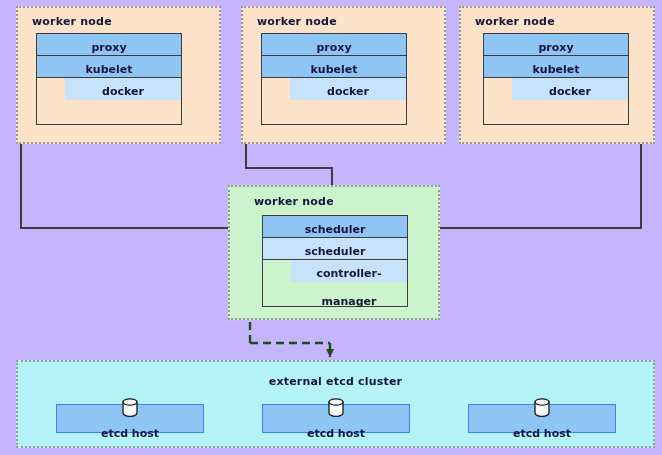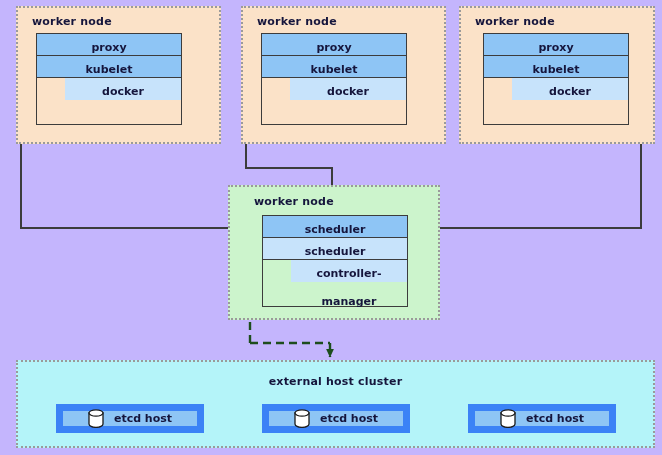--- a/index.html
+++ b/index.html
@@ -67,25 +67,26 @@
   .cell:last-child { border-bottom: none; margin-left: 28px; }
   .cell-dark  { background: #8ec5f5; }
   .cell-light { background: #c7e3fb; }
 
   
   .etcd-host {
     position: absolute;
     box-sizing: border-box;
     height: 29px;
     background: #8ec5f5;
-    border: 7px solid #3b82f6;
+    border: 1px solid #3b82f6;
     display: flex;
     align-items: center;
     justify-content: center;
     gap: 10px;
+    flex-direction: column;
   }
   .etcd-host .label {
     font-size: 11px;
     font-weight: bold;
     color: #15153c;
   }
   .db-icon { display: block; }
 
   
   #wires {
@@ -164,21 +165,21 @@
   <div class="group group-master" style="left:228px; top:185px; width:212px; height:135px;">
     <div class="group-title master-title">worker node</div>
   </div>
   <div class="stack" style="left:262px; top:215px; width:146px; height:92px;">
     <div class="cell cell-dark">scheduler</div>
     <div class="cell cell-light">scheduler</div>
     <div class="cell cell-light">controller-manager</div>
   </div>
 
   <div class="group group-etcd" style="left:16px; top:360px; width:639px; height:88px;">
-    <div class="group-title etcd-title">external host cluster</div>
+    <div class="group-title etcd-title">external etcd cluster</div>
   </div>
 
   <div class="etcd-host" style="left:56px; top:404px; width:148px;">
     <span>
       <svg class="db-icon" width="16" height="19" viewBox="0 0 16 19">
         <path d="M1,4 L1,15 A7,3.4 0 0 0 15,15 L15,4 Z" fill="#ffffff" stroke="#1b1b1b" stroke-width="1.3"></path>
         <ellipse cx="8" cy="4" rx="7" ry="3.2" fill="#ffffff" stroke="#1b1b1b" stroke-width="1.3"></ellipse>
       </svg>
     </span>
     <span class="label">etcd host</span>

